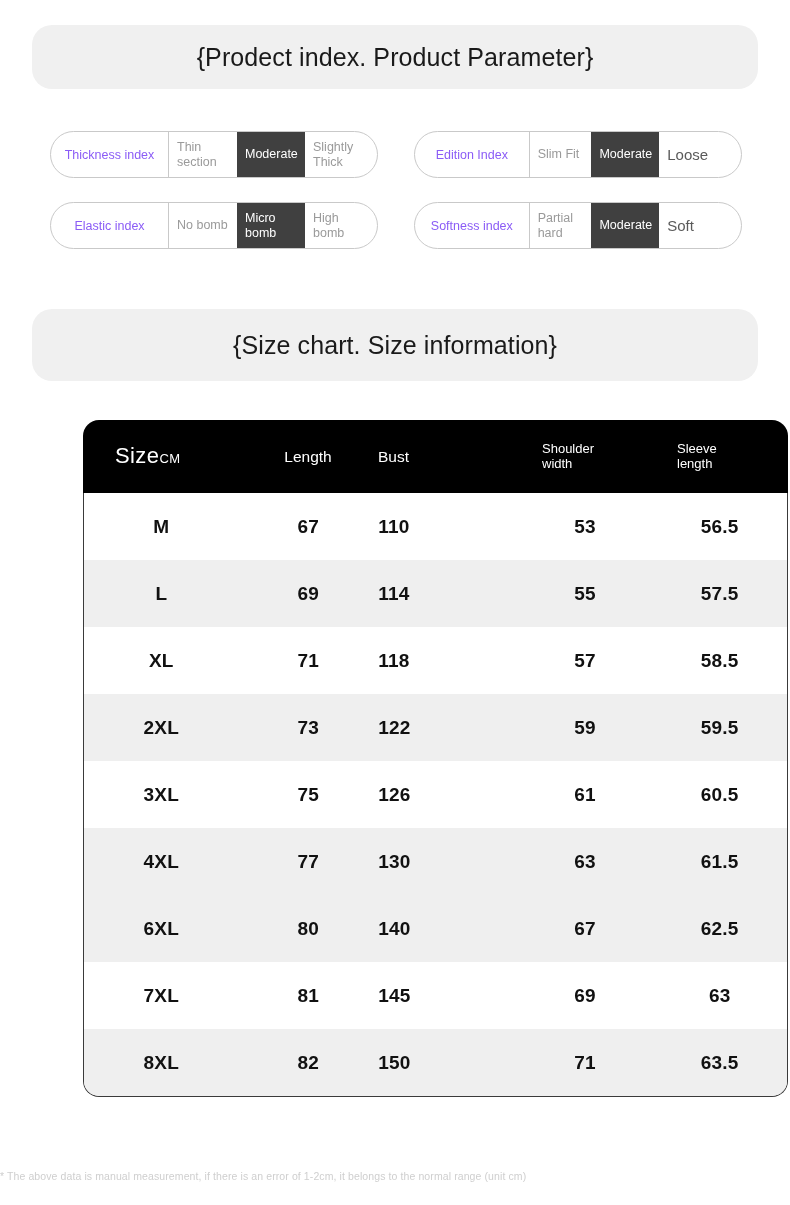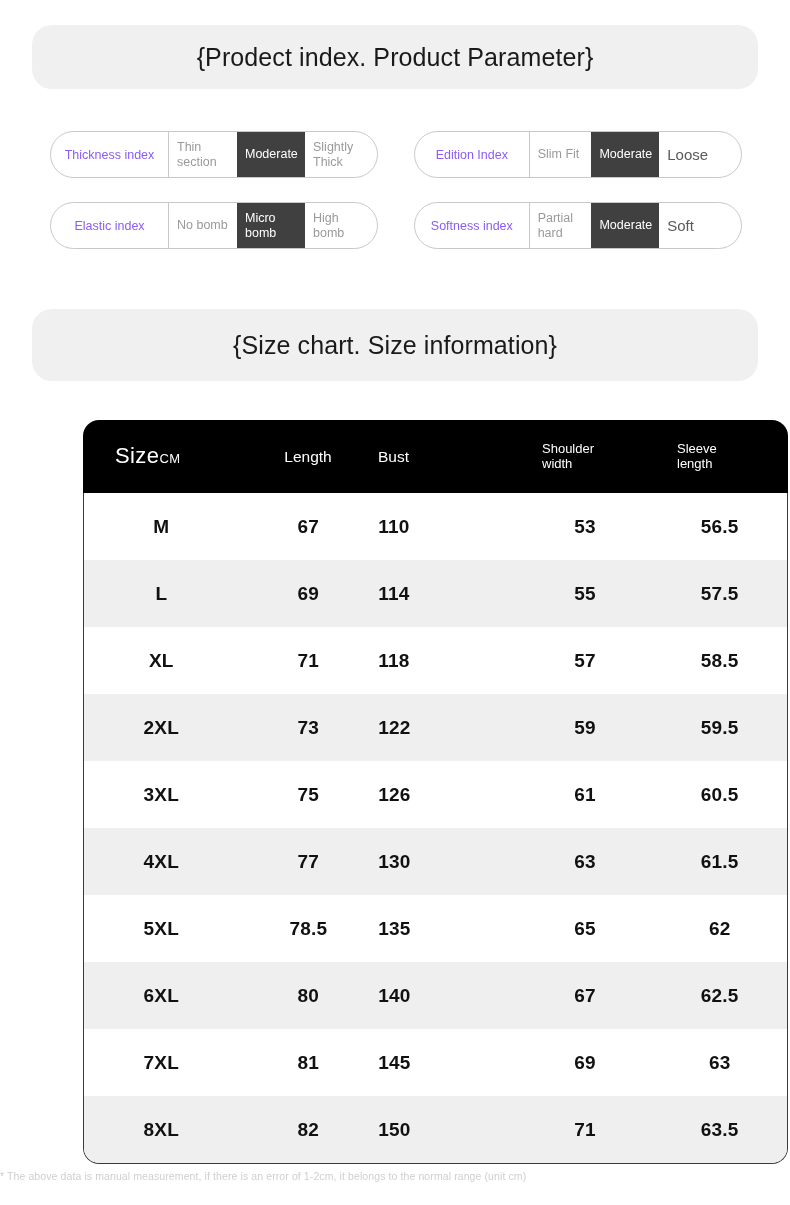--- a/index.html
+++ b/index.html
@@ -262,27 +262,20 @@
         <div class="c3 td">61</div>
         <div class="c4 td">60.5</div>
       </div>
       <div class="row alt">
         <div class="c0 td">4XL</div>
         <div class="c1 td">77</div>
         <div class="c2 td">130</div>
         <div class="c3 td">63</div>
         <div class="c4 td">61.5</div>
       </div>
-      <div class="row white">
-        <div class="c0 td">5XL</div>
-        <div class="c1 td">78.5</div>
-        <div class="c2 td">135</div>
-        <div class="c3 td">65</div>
-        <div class="c4 td">62</div>
-      </div>
       <div class="row alt">
         <div class="c0 td">6XL</div>
         <div class="c1 td">80</div>
         <div class="c2 td">140</div>
         <div class="c3 td">67</div>
         <div class="c4 td">62.5</div>
       </div>
       <div class="row white">
         <div class="c0 td">7XL</div>
         <div class="c1 td">81</div>

